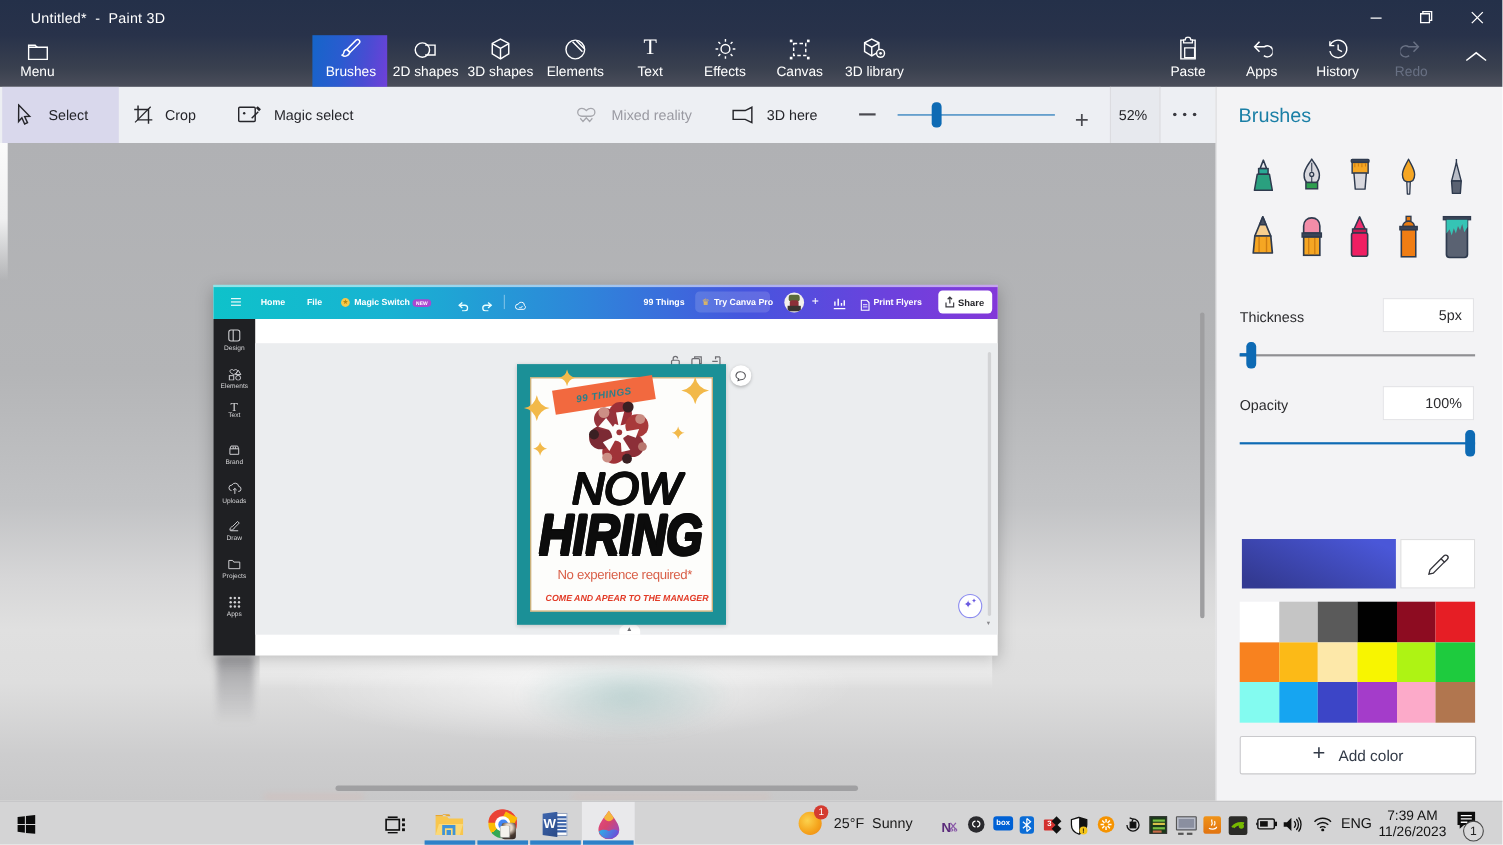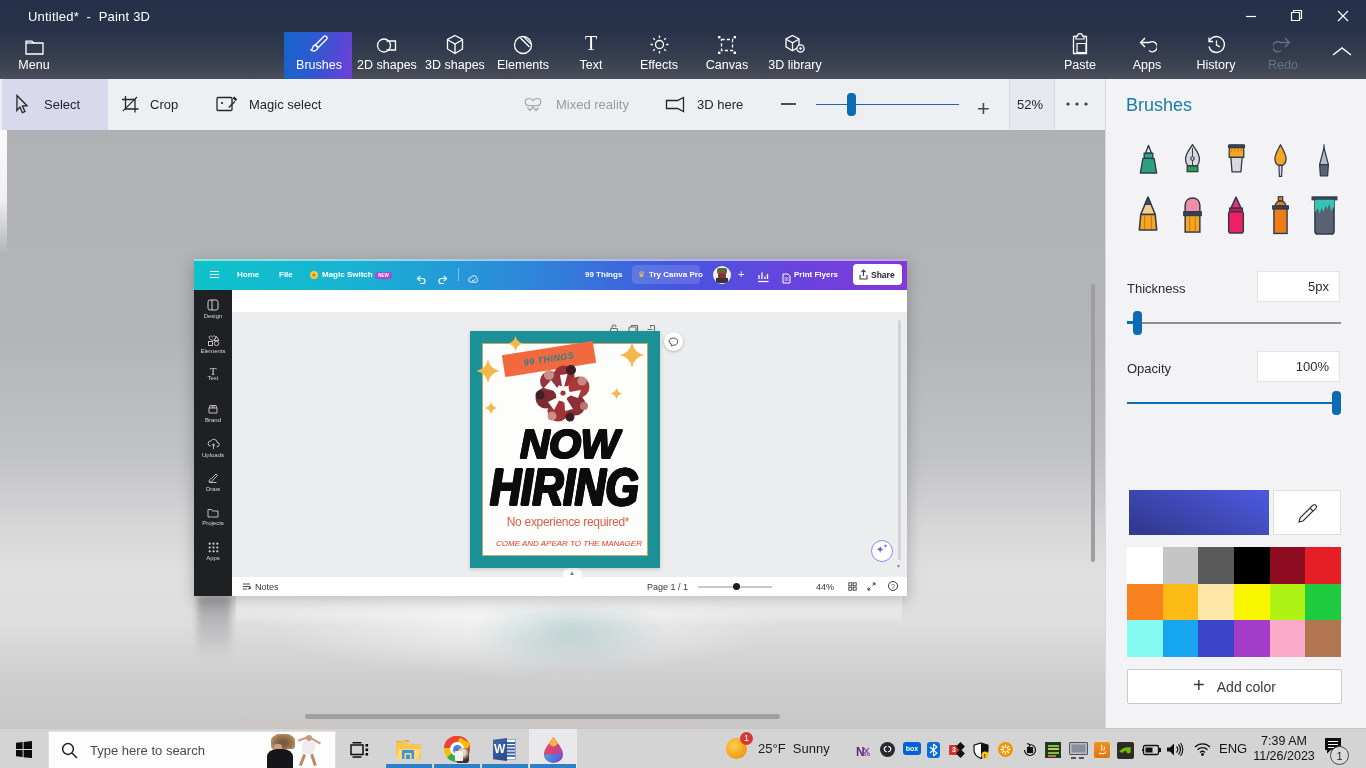--- a/index.html
+++ b/index.html
@@ -467,43 +467,20 @@
      <span style="position:absolute;left:4px;top:3px;color:#6a5ae0;font-size:10px">✦</span>
         <span style="position:absolute;left:11px;top:1px;color:#6a5ae0;font-size:6px">✦</span>
       </div>
 
    <div class="abs" style="left:666px;top:8px;width:3px;height:240px;background:#d2d3d5;border-radius:2px"></div>
    <div class="abs" style="left:665px;top:250px;color:#8a8a8e;font-size:6px">▾</div>
 
    <div class="abs" style="left:331px;top:256px;width:19px;height:9px;background:#fff;border-radius:6px 6px 0 0"></div>
    <div class="abs" style="left:337px;top:258px;color:#6e6e73;font-size:6px">▲</div>
   </div>
-  <div id="cvbot">
-   <svg style="position:absolute;left:10px;top:5px" width="9" height="9" viewBox="0 0 9 9">
-        <path d="M1 2h7M1 4.5h7M1 7h4" stroke="#46464c" stroke-width="1"></path>
-        <path d="M5.5 7.5L8.5 4l.5 3z" fill="#46464c"></path>
-      </svg>
-   <span style="position:absolute;left:23px;top:5px">Notes</span>
-   <span style="position:absolute;left:415px;top:5px">Page 1 / 1</span>
-   <div style="position:absolute;left:466px;top:9px;width:74px;height:1.6px;background:#c9c9cc"></div>
-   <div style="position:absolute;left:501px;top:6px;width:7px;height:7px;border-radius:50%;background:#1c1c20"></div>
-   <span style="position:absolute;left:584px;top:5px">44%</span>
-   <svg style="position:absolute;left:616px;top:5px" width="9" height="9" viewBox="0 0 9 9">
-        <g stroke="#3a3a40" stroke-width=".9" fill="none">
-          <rect x="0.8" y="0.8" width="3" height="3"></rect>
-          <rect x="5.2" y="0.8" width="3" height="3"></rect>
-          <rect x="0.8" y="5.2" width="3" height="3"></rect>
-          <rect x="5.2" y="5.2" width="3" height="3"></rect>
-        </g>
-      </svg>
-   <svg style="position:absolute;left:635px;top:5px" width="9" height="9" viewBox="0 0 9 9">
-        <path d="M5.5 3.5L8 1M8 1H5.6M8 1v2.4M3.5 5.5L1 8M1 8h2.4M1 8V5.6" stroke="#3a3a40" stroke-width="1" fill="none"></path>
-      </svg>
-   <div style="position:absolute;left:656px;top:4px;width:10px;height:10px;border-radius:50%;border:1px solid #3a3a40;text-align:center;line-height:10px;font-size:7px">?</div>
-  </div>
   <div id="poster">
    <div id="pinner"></div>
 
    <svg class="abs" style="left:37px;top:4px" width="17" height="17" viewBox="-10 -10 20 20">
         <path d="M0 -9Q1.5 -1.5 9 0Q1.5 1.5 0 9Q-1.5 1.5 -9 0Q-1.5 -1.5 0 -9" fill="#f2b94a"></path>
       </svg>
    <svg class="abs" style="left:148px;top:10px" width="28" height="28" viewBox="-10 -10 20 20">
         <path d="M0 -9Q1.5 -1.5 9 0Q1.5 1.5 0 9Q-1.5 1.5 -9 0Q-1.5 -1.5 0 -9" fill="#f2b94a"></path>
       </svg>
    <svg class="abs" style="left:5px;top:27px" width="26" height="26" viewBox="-10 -10 20 20">
@@ -537,53 +514,35 @@
       <path d="M0 -2L4.5 -19 L-3 -18z"></path>
       <path d="M1 0L18 -3 L15 5z"></path>
       <path d="M1 2L10 16 L2 18z"></path>
       <path d="M-1 2L-9 17 L-15 9z"></path>
       <path d="M-2 0L-19 -5 L-12 -13z"></path>
      </g>
      <circle cx="0" cy="0" r="2.6" fill="#a03338"></circle>
     </g>
    </svg>
 
-   <div class="abs" style="left:50px;top:90px;width:110px;font-weight:bold;font-style:italic;font-size:41px;letter-spacing:-.5px;color:#0c0c0c;text-shadow:1.1px 0 #0c0c0c,-1.1px 0 #0c0c0c,0 1.1px #0c0c0c,0 -1.1px #0c0c0c,.8px .8px #0c0c0c,-.8px -.8px #0c0c0c,.8px -.8px #0c0c0c,-.8px .8px #0c0c0c">NOW</div>
+   <div class="abs" style="left:50px;top:90px;width:110px;font-weight:normal;font-style:italic;font-size:41px;letter-spacing:-.5px;color:#0c0c0c;text-shadow:1.1px 0 #0c0c0c,-1.1px 0 #0c0c0c,0 1.1px #0c0c0c,0 -1.1px #0c0c0c,.8px .8px #0c0c0c,-.8px -.8px #0c0c0c,.8px -.8px #0c0c0c,-.8px .8px #0c0c0c">NOW</div>
    <div class="abs" style="left:20px;top:126px;width:160px;font-weight:bold;font-style:italic;font-size:52px;letter-spacing:-.5px;color:#0c0c0c;text-shadow:1.4px 0 #0c0c0c,-1.4px 0 #0c0c0c,0 1.4px #0c0c0c,0 -1.4px #0c0c0c,1px 1px #0c0c0c,-1px -1px #0c0c0c,1px -1px #0c0c0c,-1px 1px #0c0c0c;transform:scaleX(.83);transform-origin:0 0">HIRING</div>
    <div class="abs" style="left:28px;top:184px;width:140px;text-align:center;font-size:12px;color:#d95f48;letter-spacing:-.3px;white-space:nowrap">No experience required*</div>
-   <div class="abs" style="left:26px;top:208px;width:140px;text-align:left;font-size:8px;font-weight:normal;font-style:italic;color:#e23b27;white-space:nowrap">COME AND APEAR TO THE MANAGER</div>
+   <div class="abs" style="left:26px;top:208px;width:140px;text-align:left;font-size:8px;font-weight:bold;font-style:italic;color:#e23b27;white-space:nowrap">COME AND APEAR TO THE MANAGER</div>
   </div>
 </div>
 <div class="abs" id="task">
  <svg class="abs" style="left:15px;top:11px" width="18" height="18" viewBox="0 0 18 18">
       <g fill="#0b0b0b">
         <path d="M1 2.8L7.6 2v7.1H1z"></path>
         <path d="M8.6 1.9L17 1v8.1H8.6z"></path>
         <path d="M1 10h6.6v7.1L1 16.2z"></path>
         <path d="M8.6 10H17v8.1l-8.4-.9z"></path>
       </g>
     </svg>
- <div id="search">
-  <svg style="position:absolute;left:12px;top:10px" width="17" height="17" viewBox="0 0 17 17">
-        <circle cx="7" cy="7" r="5.4" stroke="#1f1f1f" stroke-width="1.5" fill="none"></circle>
-        <path d="M11 11l5 5" stroke="#1f1f1f" stroke-width="1.5"></path>
-      </svg>
-  <span style="position:absolute;left:41px;top:11px;color:#4a4a4a;font-size:13px">Type here to search</span>
-  <div style="position:absolute;left:216px;top:0;width:70px;height:36px;overflow:hidden">
-    <div style="position:absolute;left:6px;top:2px;width:24px;height:15px;background:radial-gradient(ellipse at 50% 60%,#7a5a40 20%,#9c7850 55%,#b89468 75%,transparent 78%)"></div>
-    <div style="position:absolute;left:9px;top:12px;width:8px;height:7px;background:#c9a085;border-radius:40%"></div>
-    <div style="position:absolute;left:2px;top:17px;width:26px;height:19px;background:#16161a;border-radius:40% 40% 0 0"></div>
-    <div style="position:absolute;left:41px;top:3px;width:6px;height:6px;border-radius:50%;background:#c39a7e"></div>
-    <div style="position:absolute;left:37px;top:9px;width:13px;height:13px;background:#efeaf0;transform:rotate(10deg);border-radius:3px 3px 5px 5px"></div>
-    <div style="position:absolute;left:33px;top:6px;width:10px;height:2.4px;background:#c39a7e;transform:rotate(-20deg)"></div>
-    <div style="position:absolute;left:46px;top:8px;width:10px;height:2.4px;background:#c39a7e;transform:rotate(30deg)"></div>
-    <div style="position:absolute;left:36px;top:22px;width:2.6px;height:12px;background:#b8896c;transform:rotate(22deg)"></div>
-    <div style="position:absolute;left:47px;top:22px;width:2.6px;height:12px;background:#b8896c;transform:rotate(-18deg)"></div>
-  </div>
- </div>
  <svg class="abs" style="left:350px;top:13px" width="19" height="16" viewBox="0 0 19 16">
       <g stroke="#0e0e0e" stroke-width="1.5" fill="none">
         <rect x="1" y="3" width="12" height="9.5"></rect>
         <path d="M2.5 0.8h9M2.5 15h9"></path>
       </g>
       <g fill="#0e0e0e">
         <rect x="15.5" y="2" width="2.6" height="2.6"></rect>
         <rect x="15.5" y="6.5" width="2.6" height="2.6"></rect>
         <rect x="15.5" y="11" width="2.6" height="2.6"></rect>
       </g>

